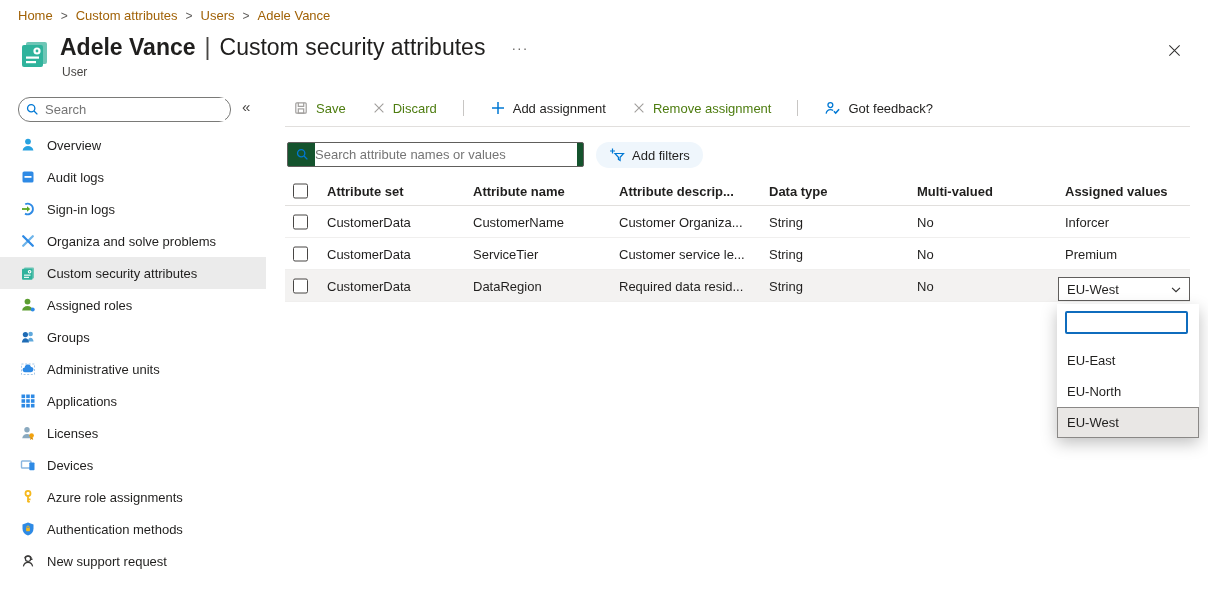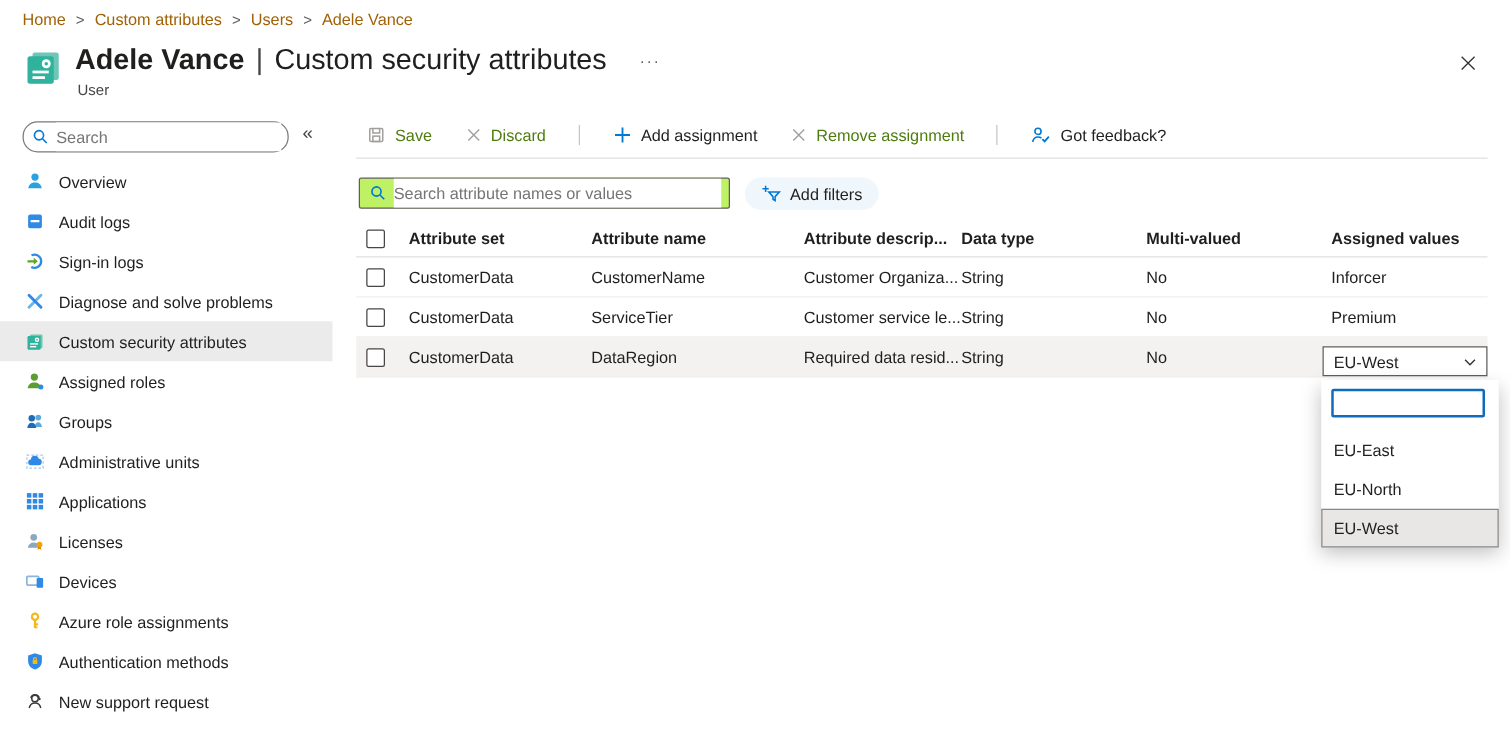--- a/index.html
+++ b/index.html
@@ -31,31 +31,31 @@
   .nav-item { height:32px; display:flex; align-items:center; padding-left:20px; gap:11px; cursor:pointer; white-space:nowrap; }
   .nav-item.selected { background:#ebebeb; }
   .nav-item svg { flex:0 0 16px; }
   
   .toolbar { position:absolute; left:293px; top:95px; height:26px; display:flex; align-items:center; }
   .tb-btn { display:flex; align-items:center; gap:7px; margin-right:26px; cursor:pointer; white-space:nowrap; }
   .tb-btn.disabled { color:#4d7c0f; }
   .tb-sep { width:1px; height:16px; background:#c8c6c4; margin-right:26px; }
   .toolbar-divider { position:absolute; left:285px; top:126px; width:905px; height:1px; background:#e1dfdd; }
   
-  .attr-search { position:absolute; left:287px; top:142px; width:297px; height:25px; border:1px solid #605e5c; border-radius:2px; background:#bef264; }
+  .attr-search { position:absolute; left:287px; top:142px; width:297px; height:25px; border:1px solid #605e5c; border-radius:2px; background:#14532d; }
   .attr-search input { position:absolute; left:27px; top:0; width:262px; height:23px; border:none; outline:none; font-family:inherit; font-size:13px; color:#201f1e; }
   .attr-search .mag { position:absolute; left:7px; top:4px; }
   .add-filters { position:absolute; left:596px; top:142px; height:26px; display:flex; align-items:center; gap:7px; padding:0 13px; background:#eff6fc; border-radius:13px; cursor:pointer; }
   
   .grid { position:absolute; left:285px; top:176px; width:905px; }
   .g-row { position:relative; height:32px; border-bottom:1px solid #f0efee; }
   .g-head { height:30px; border-bottom:1px solid #e1dfdd; font-weight:700; }
   .g-row.highlight { background:#f3f2f1; }
   .cell { position:absolute; top:50%; transform:translateY(-50%); white-space:nowrap; }
-  .c-set { left:42px; } .c-name { left:188px; } .c-desc { left:334px;margin-left:24px; }
+  .c-set { left:42px; } .c-name { left:188px; } .c-desc { left:334px; }
   .c-type { left:484px; } .c-multi { left:632px; } .c-val { left:780px; }
   .checkbox { position:absolute; left:8px; top:50%; transform:translateY(-50%); width:15px; height:15px; border:1px solid #484644; border-radius:2px; background:#fff; cursor:pointer; }
   
   .combobox { position:absolute; left:1058px; top:277px; width:132px; height:24px; border:1px solid #605e5c; background:#fff; display:flex; align-items:center; padding-left:8px; cursor:pointer; z-index:4; }
   .combobox svg { position:absolute; right:6px; top:5px; }
   .dd-panel { position:absolute; left:1057px; top:304px; width:142px; height:133px; background:#fff; box-shadow:0 6px 15px rgba(0,0,0,0.25); z-index:5; }
   .dd-input { position:absolute; left:8px; top:7px; width:123px; height:23px; border:2px solid #0f6cbd; border-radius:2px; outline:none; font-family:inherit; font-size:13px; padding-left:6px; }
   .dd-options { position:absolute; left:0; right:0; top:41px; }
   .dd-option { height:31px; display:flex; align-items:center; padding-left:10px; cursor:pointer; }
   .dd-option.highlighted { background:#e9e7e5; outline:1px solid #8a8886; outline-offset:-1px; }
@@ -126,21 +126,21 @@
           <path d="M2 8h6" stroke="#5aa823" stroke-width="1.8"></path>
           <path d="M7 5.2 10.2 8 7 10.8z" fill="#5aa823"></path>
         </svg>
       <span>Sign-in logs</span>
     </div>
     <div class="nav-item">
       <svg width="16" height="16" viewBox="0 0 16 16">
           <path d="M3.2 12.8 12.8 3.2" stroke="#6db4ea" stroke-width="2.3" stroke-linecap="round"></path>
           <path d="M3.2 3.2l9.6 9.6" stroke="#2e8ae5" stroke-width="2.3" stroke-linecap="round"></path>
         </svg>
-      <span>Diagnose and solve problems</span>
+      <span>Organiza and solve problems</span>
     </div>
     <div class="nav-item selected">
       <svg width="16" height="16" viewBox="0 0 16 16">
           <rect x="4" y="2.5" width="10" height="11" rx="1" fill="#6ec6b6"></rect>
           <rect x="2" y="3.8" width="10.5" height="11" rx="1" fill="#2fb39c"></rect>
           <circle cx="9.6" cy="6.8" r="1.8" fill="#fff"></circle>
           <circle cx="9.6" cy="6.8" r="0.7" fill="#2fb39c"></circle>
           <rect x="4" y="9.6" width="6.5" height="1.1" fill="#fff"></rect>
           <rect x="4" y="11.8" width="5" height="1.1" fill="#fff"></rect>
         </svg>

